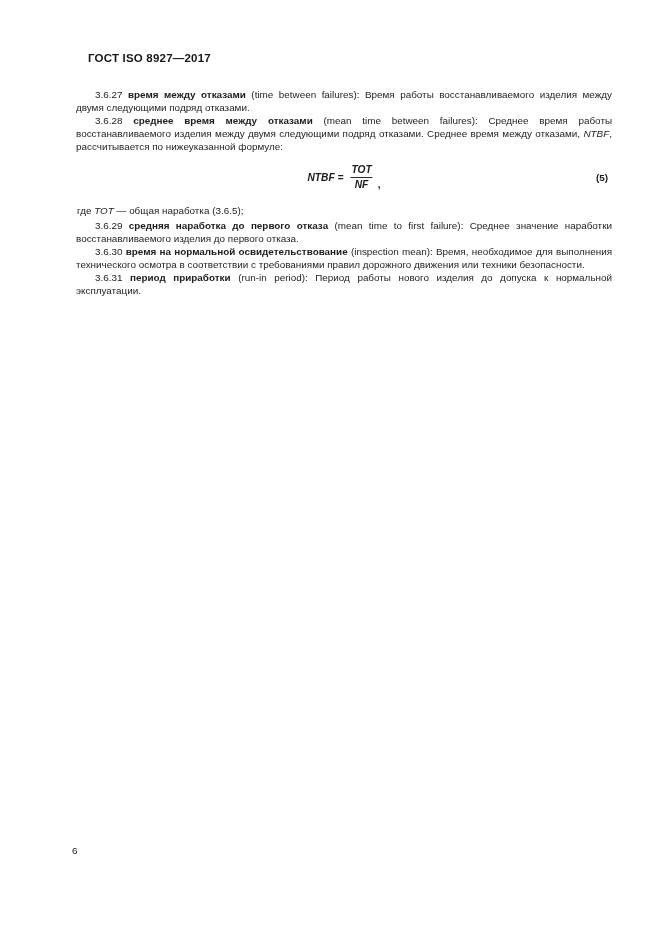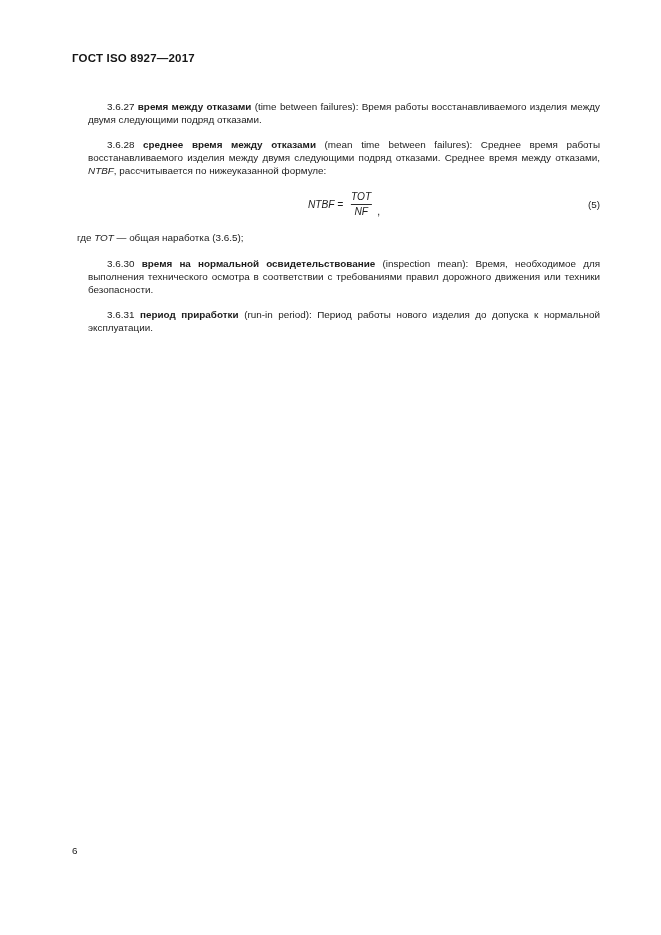--- a/index.html
+++ b/index.html
@@ -19,39 +19,39 @@
 
   .page {
     position: absolute;
     inset: 0;
     background: #ffffff;
   }
 
   
   .page-header {
     position: absolute;
-    left: 72px;
+    left: 88px;
     top: 52px;
     font-size: 11.5px;
     font-weight: bold;
     letter-spacing: 0.2px;
     color: #161616;
     white-space: nowrap;
   }
 
   
   .content {
     position: absolute;
     left: 76px;
     top: 88px;
     width: 536px;
   }
 
   .para {
-    margin: 12px;
+    margin: 0;
     font-size: 9.9px;
     line-height: 13.1px;
     text-align: justify;
     text-justify: inter-word;
     text-indent: 19px;
     color: #1c1c1c;
     hyphens: manual;
   }
 
   .term {
@@ -62,24 +62,25 @@
     font-weight: normal;
   }
 
   .ital {
     font-style: italic;
   }
 
   
   .formula-row {
     position: relative;
-    margin: 12px;
+    margin: 4px;
     height: 34px;
     margin-top: 9px;
     margin-bottom: 8px;
+    font-weight: bold;
   }
 
   .formula {
     position: absolute;
     left: 50%;
     top: 2px;
     transform: translateX(-50%);
     display: flex;
     align-items: center;
     font-size: 10.2px;
@@ -181,20 +182,23 @@
       </div>
       <div class="eq-number">(5)</div>
     </div>
 
     <div class="defs">
       <p class="def-line">
         <span>где</span><span> </span><span class="ital">TOT</span><span> </span><span>—</span><span> </span><span>общая наработка (3.6.5);</span>
       </p>
     </div>
 
+    <p class="para">
+      <span>3.6.29</span><span> </span><span class="term">средняя наработка до первого отказа</span><span> </span><span class="eng">(mean time to first failure):</span><span> </span><span>Среднее значение наработки восстанавливаемого изделия до первого отказа.</span>
+    </p>
 
     <p class="para">
       <span>3.6.30</span><span> </span><span class="term">время на нормальной освидетельствование</span><span> </span><span class="eng">(inspection mean):</span><span> </span><span>Время, необходимое для выполнения технического осмотра в соответствии с требованиями правил дорожного движения или техники безопасности.</span>
     </p>
 
     <p class="para">
       <span>3.6.31</span><span> </span><span class="term">период приработки</span><span> </span><span class="eng">(run-in period):</span><span> </span><span>Период работы нового изделия до допуска к нормальной эксплуатации.</span>
     </p>
 
   </div>

